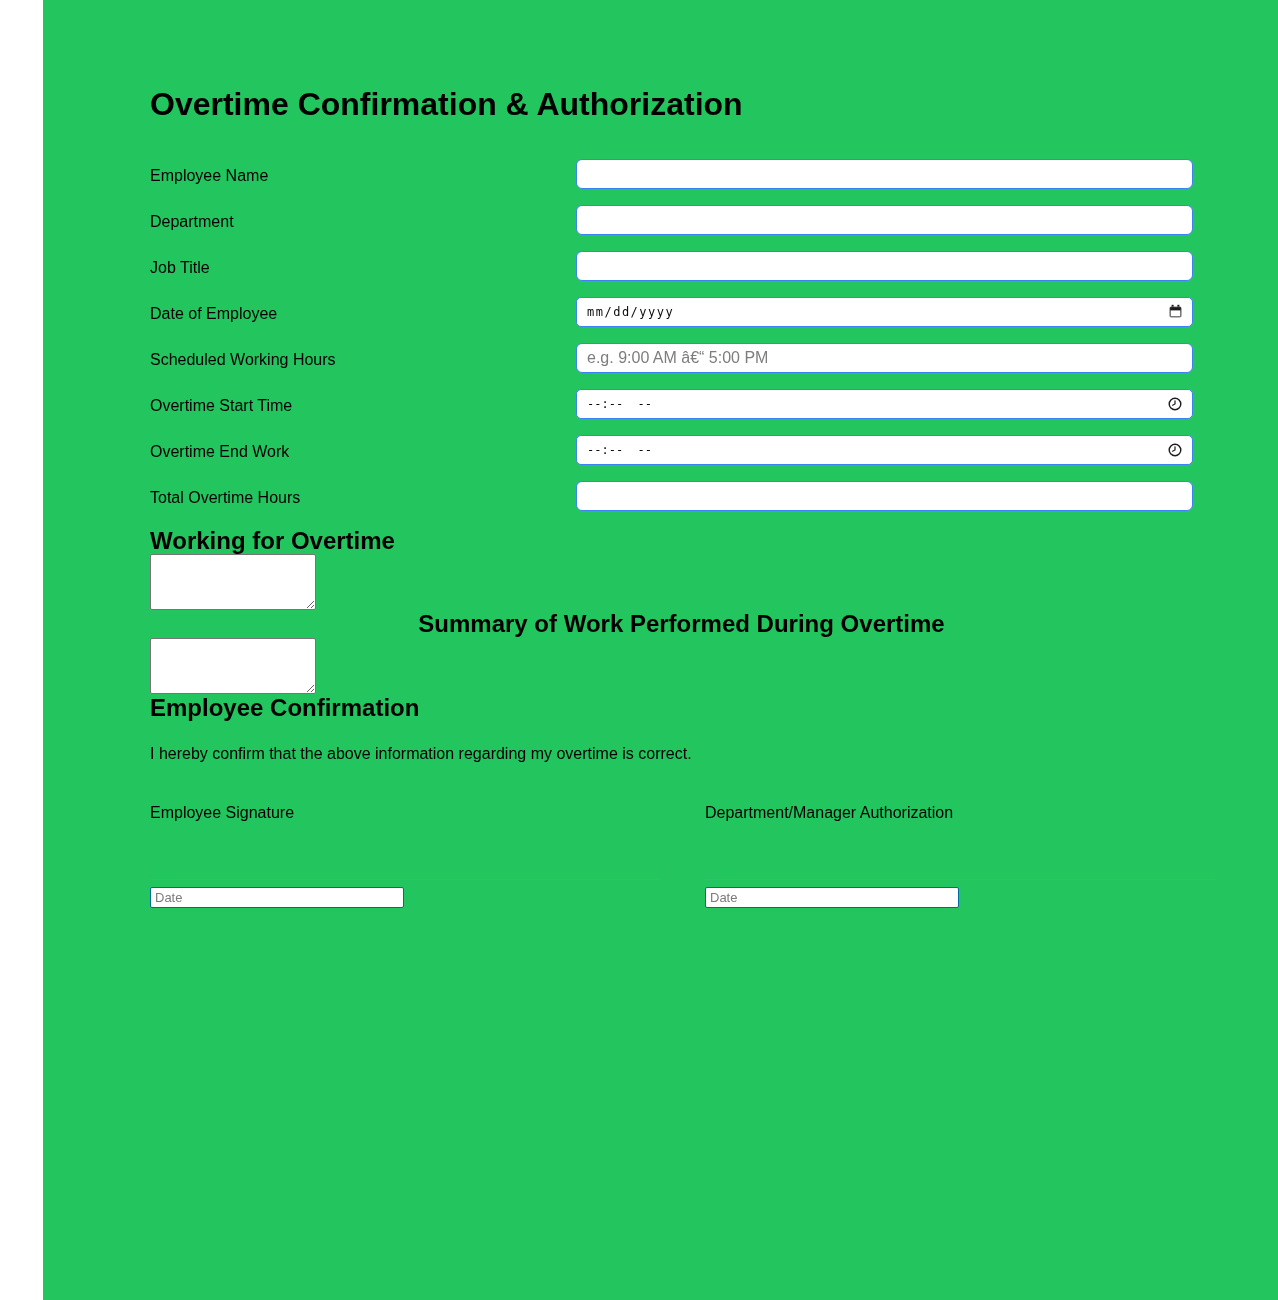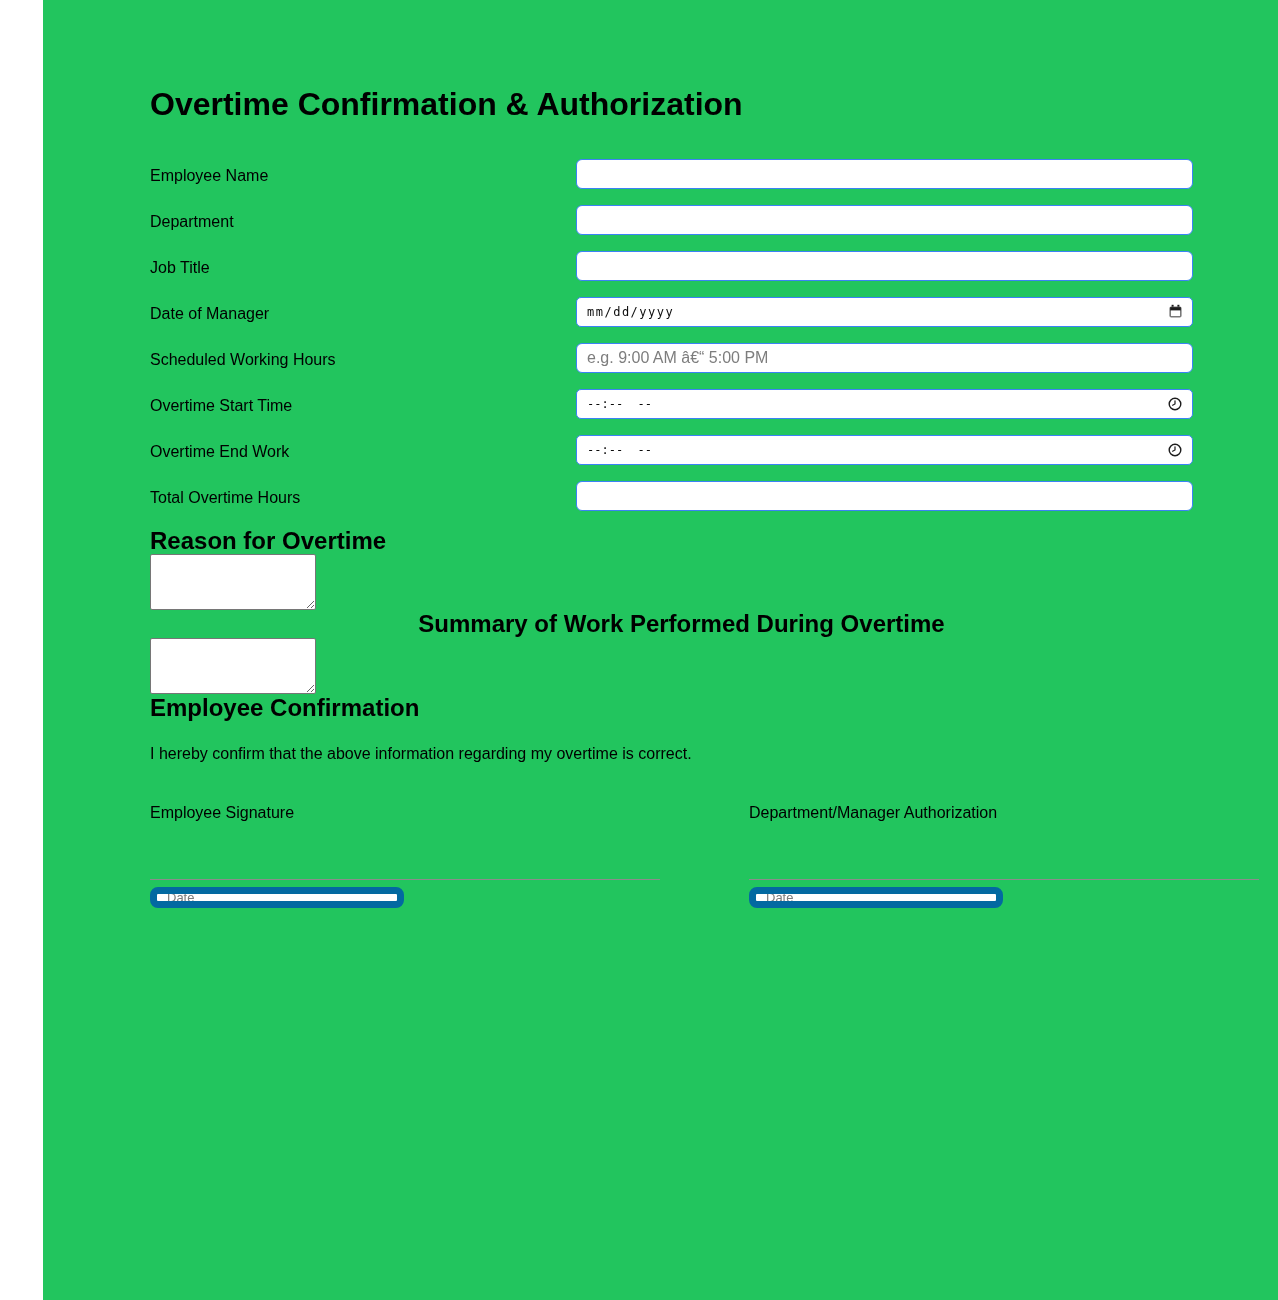--- a/index.html
+++ b/index.html
@@ -91,41 +91,40 @@
   }
   p.confirm-statement{
     font-size:16px;
     line-height:18px;
     margin:23px 0 0 0;
   }
   
   .sig-row{
     display:flex;
     margin-top:41px;
-    gap:44px;
   }
   .sig-col{width:510px;}
   .sig-col.left{margin-right:45px;}
   .sig-label{font-size:16px;line-height:18px;}
   .sig-line{
     margin-top:57px;
     border-top:1px solid #8c8c8c;
     height:0;
     width:510px;
   }
   input.date-input{
     margin-top:7px;
     width:254px;
     height:21px;
     box-sizing:border-box;
-    border:7px solid #0369a1;
-    border-radius:8px;
+    border:1px solid #0369a1;
+    border-radius:2px;
     font-family:"Liberation Sans",sans-serif;
     font-size:13px;
-    padding:1px 10px;
+    padding:1px 4px;
     color:#000;
     outline:none;
   }
   input.date-input::placeholder{color:#7b7b7b;}
 </style>
 </head>
 <body>
 
 <div class="page">
   <div class="container">
@@ -143,21 +142,21 @@
         <label class="field-label">Department</label>
         <input class="text-input" type="text" placeholder="" style="">
       </div>
 
       <div class="form-row">
         <label class="field-label">Job Title</label>
         <input class="text-input" type="text" placeholder="" style="">
       </div>
 
       <div class="form-row">
-        <label class="field-label">Date of Manager</label>
+        <label class="field-label">Date of Employee</label>
         <div class="input-box">
           <span class="segment-text segment-date">mm/dd/yyyy</span>
           <span class="picker-icon">
             <svg width="15" height="15" viewBox="0 0 15 15">
               <rect x="3.6" y="0.8" width="2" height="3.4" fill="#1c1c1c"></rect>
               <rect x="9.4" y="0.8" width="2" height="3.4" fill="#1c1c1c"></rect>
               <rect x="2.2" y="3.2" width="10.6" height="9.6" rx="1" fill="none" stroke="#7a7a7a" stroke-width="1.6"></rect>
               <rect x="2.2" y="3.2" width="10.6" height="3.2" fill="#1c1c1c"></rect>
             </svg>
           </span>
@@ -195,21 +194,21 @@
         </div>
       </div>
 
       <div class="form-row">
         <label class="field-label">Total Overtime Hours</label>
         <input class="text-input" type="text" placeholder="" style="">
       </div>
 
     </div>
 
-    <h2 class="section-heading h2-reason">Reason for Overtime</h2>
+    <h2 class="section-heading h2-reason">Working for Overtime</h2>
     <textarea class="free-text" style=""></textarea>
 
     <h2 class="section-heading h2-summary">Summary of Work Performed During Overtime</h2>
     <textarea class="free-text" style=""></textarea>
 
     <h2 class="section-heading h2-confirm">Employee Confirmation</h2>
     <p class="confirm-statement">I hereby confirm that the above information regarding my overtime is correct.</p>
 
     <div class="sig-row">
       <div class="sig-col left">

